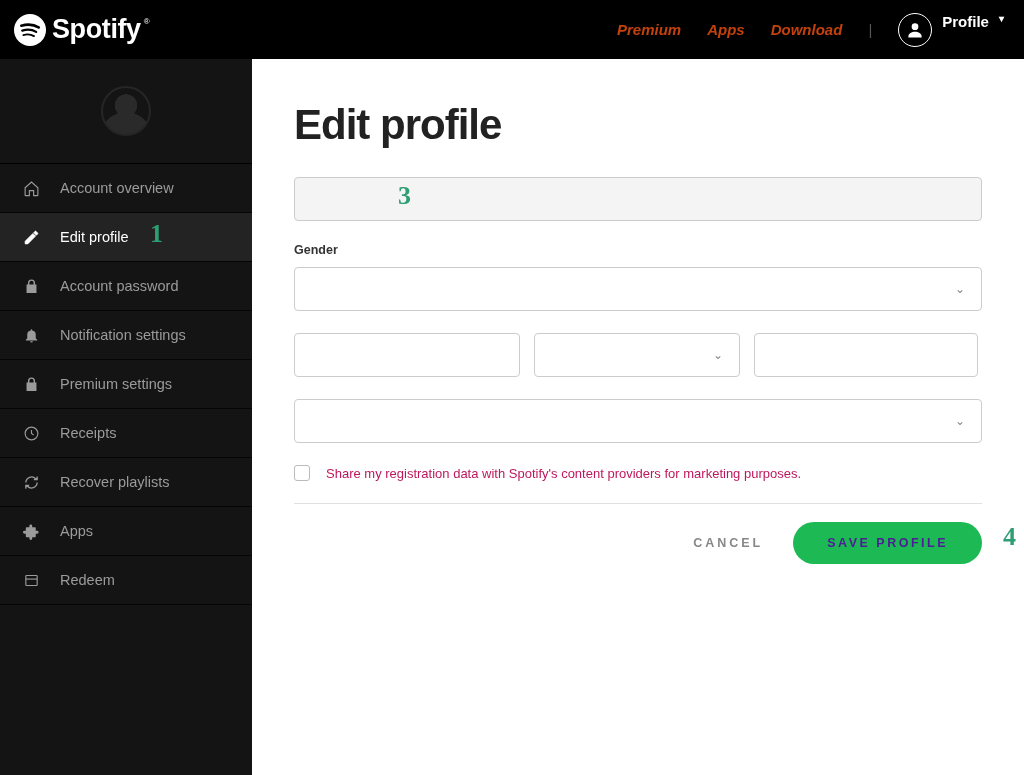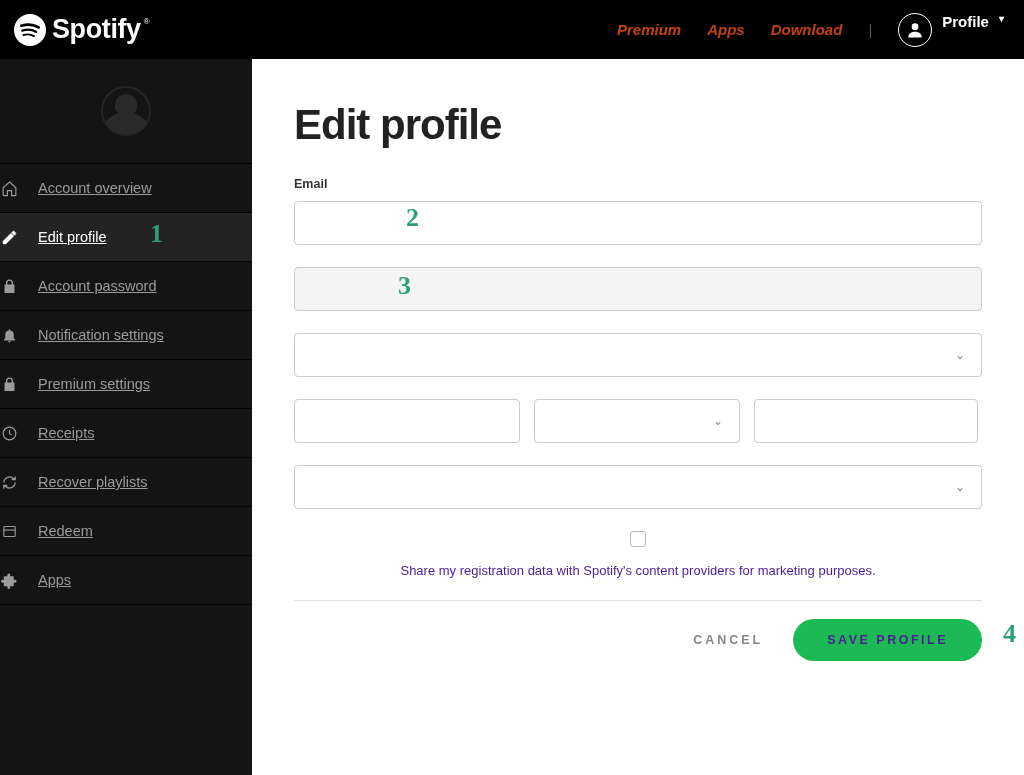--- a/index.html
+++ b/index.html
@@ -52,24 +52,24 @@
     background: radial-gradient(circle at 50% 38%, #2a2a2a 0 30%, transparent 31%),
                 radial-gradient(circle at 50% 110%, #2a2a2a 0 47%, transparent 48%);
     border-radius: 50%;
     border: 2.5px solid #262626;
   }
   .side-item {
     display: flex;
     align-items: center;
     gap: 20px;
     height: 49px;
+    padding-left: 22px;
     border-bottom: 1px solid #050505;
     cursor: pointer;
     color: #9b9b9b;
-    text-decoration: underline;
   }
   .side-item.active { background: #232323; color: #fff; }
   .side-icon { width: 18px; display: flex; justify-content: center; }
   .side-icon svg { width: 17px; height: 17px; }
   .side-item.active svg { stroke: #fff; fill: #fff; }
 
   
   .content {
     flex: 1;
     background: #fff;
@@ -91,21 +91,21 @@
     position: relative;
   }
   input.ctrl:disabled, input.ctrl.pw { background: #f4f4f4; }
   .select { display: flex; align-items: center; cursor: pointer; }
   .select .sel-chev { position: absolute; right: 16px; color: #888; font-size: 12px; }
   .dob-row { display: flex; gap: 14px; }
   .dob-row .ctrl { min-width: 0; }
   .dob-day   { flex: 0 0 226px; }
   .dob-month { flex: 0 0 206px; }
   .dob-year  { flex: 0 0 224px; }
-  .checkbox-row { display: flex; align-items: center; gap: 16px; font-size: 13px; color: #4c1d95; margin-top: 6px; flex-direction: column; }
+  .checkbox-row { display: flex; align-items: center; gap: 16px; font-size: 13px; color: #be185d; margin-top: 6px; }
   .chk { width: 16px; height: 16px; border: 1.5px solid #bbb; border-radius: 3px; cursor: pointer; }
   hr.sep { border: none; border-top: 1px solid #e0e0e0; margin: 22px 0 18px; }
   .btn-row { display: flex; justify-content: flex-end; align-items: center; gap: 30px; }
   .btn-cancel { letter-spacing: 3px; font-size: 12.5px; font-weight: 700; color: #888; cursor: pointer; }
   .btn-save {
     background: #1db954;
     color: #4c1d95;
     font-weight: 700;
     font-size: 12.5px;
     letter-spacing: 2.5px;
@@ -219,57 +219,51 @@
         <svg viewBox="0 0 24 24" fill="none" stroke="#9b9b9b" stroke-width="1.8">
             <path d="M4 12a8 8 0 0 1 14-5l2-1M20 12a8 8 0 0 1-14 5l-2 1"></path>
             <path d="M20 4v4h-4M4 20v-4h4" stroke-linecap="round"></path>
           </svg>
       </span>
       <span>Recover playlists</span>
     </div>
 
     <div class="side-item">
       <span class="side-icon">
+        <svg viewBox="0 0 24 24" fill="#9b9b9b">
+            <path d="M20 11h-2V7a1 1 0 0 0-1-1h-4V4a2 2 0 1 0-4 0v2H5a1 1 0 0 0-1 1v4H2a2 2 0 1 0 0 4h2v4a1 1 0 0 0 1 1h4v2a2 2 0 1 0 4 0v-2h4a1 1 0 0 0 1-1v-4h2a2 2 0 1 0 0-4z"></path>
+          </svg>
+      </span>
+      <span>Apps</span>
+    </div>
+
+    <div class="side-item">
+      <span class="side-icon">
         <svg viewBox="0 0 24 24" fill="none" stroke="#9b9b9b" stroke-width="1.6">
             <rect x="4" y="5" width="16" height="14" rx="1"></rect>
             <path d="M4 10h16"></path>
           </svg>
       </span>
       <span>Redeem</span>
     </div>
-
-    <div class="side-item">
-      <span class="side-icon">
-        <svg viewBox="0 0 24 24" fill="#9b9b9b">
-            <path d="M20 11h-2V7a1 1 0 0 0-1-1h-4V4a2 2 0 1 0-4 0v2H5a1 1 0 0 0-1 1v4H2a2 2 0 1 0 0 4h2v4a1 1 0 0 0 1 1h4v2a2 2 0 1 0 4 0v-2h4a1 1 0 0 0 1-1v-4h2a2 2 0 1 0 0-4z"></path>
-          </svg>
-      </span>
-      <span>Apps</span>
-    </div>
   </aside>
 
   <section class="content" style="position:relative">
     <h1 class="page-title">Edit profile</h1>
 
-    <div class="field">
-      <label>Email</label>
-      <div style="position:relative">
-        <input class="ctrl" type="text" value="" style="">
-        <span class="anno" style="left:112px; top:2px">2</span>
-      </div>
-    </div>
 
     <div class="field">
       <div style="position:relative">
         <input class="ctrl pw" type="password" value="" style="">
         <span class="anno" style="left:104px; top:4px">3</span>
       </div>
     </div>
 
     <div class="field">
+      <label>Gender</label>
       <div class="ctrl select">
         <span></span>
         <span class="sel-chev">⌄</span>
       </div>
     </div>
 
     <div class="field">
       <div class="dob-row">
         <input class="ctrl dob-day" type="text" value="" style="">
         <div class="ctrl select dob-month">

